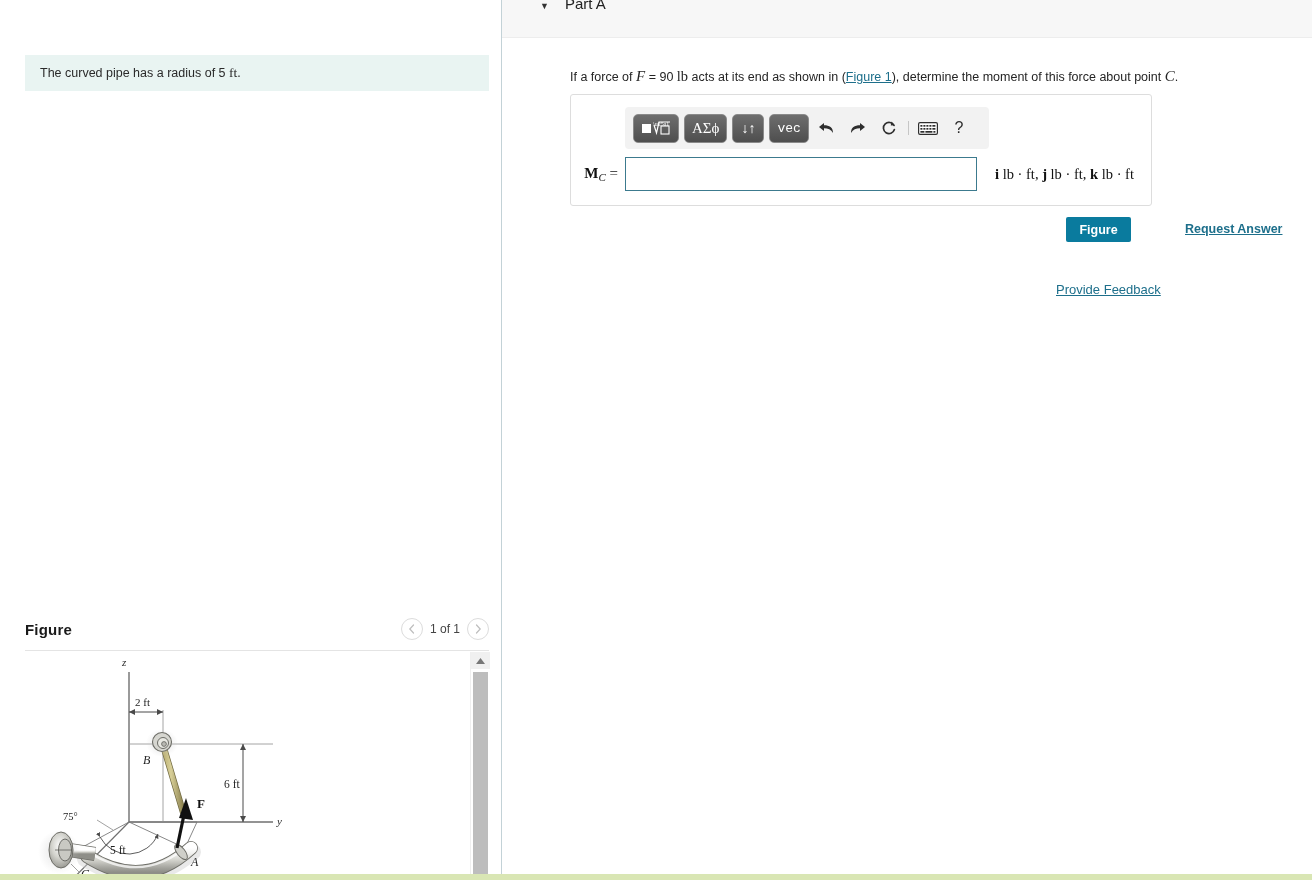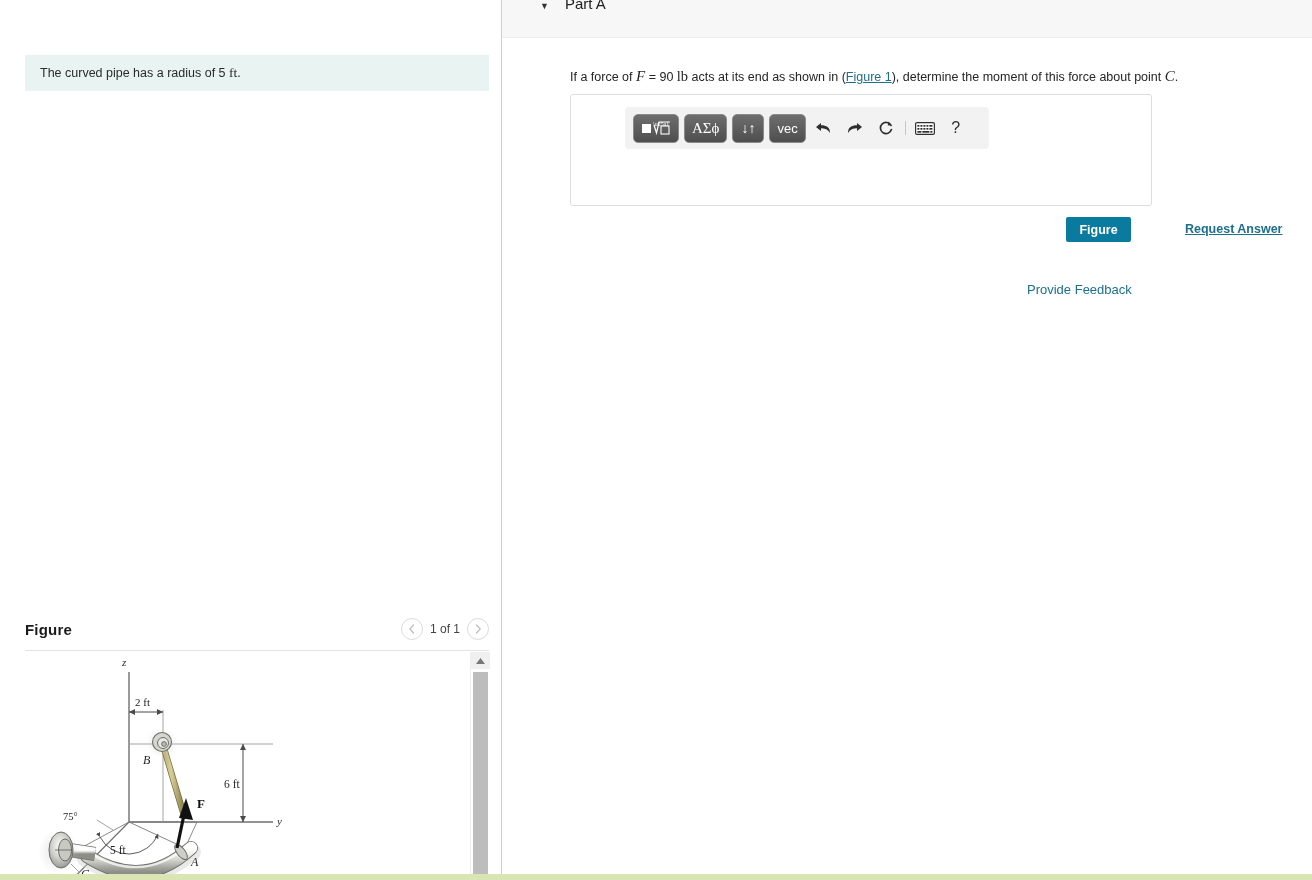--- a/index.html
+++ b/index.html
@@ -230,21 +230,21 @@
     border-radius: 5px;
     color: #ffffff;
     font-size: 15px;
     display: flex;
     align-items: center;
     justify-content: center;
     cursor: pointer;
     box-sizing: border-box;
     font-family: "Liberation Serif", serif;
   }
-  .tb-btn.vec { font-family: Liberation Sans, sans-serif; font-size: 13px; }
+  .tb-btn.vec { font-family: Liberation Mono, monospace; font-size: 13px; }
   .tb-btn.arrows { font-family: "Liberation Sans", sans-serif; font-size: 14px; }
   .tb-icon {
     width: 26px; height: 26px;
     display: flex; align-items: center; justify-content: center;
     color: #2e2e2e;
     font-size: 16px;
     cursor: pointer;
   }
   .tb-sep {
     width: 1px; height: 14px;
@@ -308,23 +308,24 @@
     left: 648px; top: 222px;
     font-size: 12.5px;
     font-weight: bold;
     color: #1d6f8b;
     text-decoration: underline;
     cursor: pointer;
     padding-left: 35px;
   }
   #provide-feedback {
     position: absolute;
-    left: 525px; top: 282px;
+    left: 554px; top: 282px;
     font-size: 13px;
     color: #1d6f8b;
+    text-decoration: underline;
     cursor: pointer;
   }
 </style>
 </head>
 <body>
 
 <div id="left-panel">
 
   <div class="info-box">
     <span>The curved pipe has a radius of 5 </span><span class="unit">ft</span><span>.</span>
@@ -525,20 +526,30 @@
             <rect x="14.4" y="6" width="3" height="1.7"></rect>
             <rect x="2.4" y="9" width="4" height="1.7"></rect>
               <rect x="7.4" y="9" width="7" height="1.7"></rect>
             <rect x="15.4" y="9" width="2" height="1.7"></rect>
           </g>
         </svg>
       </div>
       <div class="tb-icon">?</div>
     </div>
 
+    <div id="answer-row">
+      <div id="answer-label">
+        <span class="vb">M</span><span class="sub">C</span>
+        <span>=</span>
+      </div>
+      <input id="answer-input" type="text" value="" placeholder="" style="">
+      <div id="answer-units">
+        <b>i</b>&nbsp;<span>lb · ft</span>,&nbsp;<b>j</b>&nbsp;<span>lb · ft</span>,&nbsp;<b>k</b>&nbsp;<span>lb · ft</span>
+      </div>
+    </div>
   </div>
 
   <button id="submit-button">Figure</button>
   <span id="request-answer">Request Answer</span>
   <span id="provide-feedback">Provide Feedback</span>
 </div>
 
 <div id="bottom-white"></div>
 <div id="bottom-strip"></div>
 

